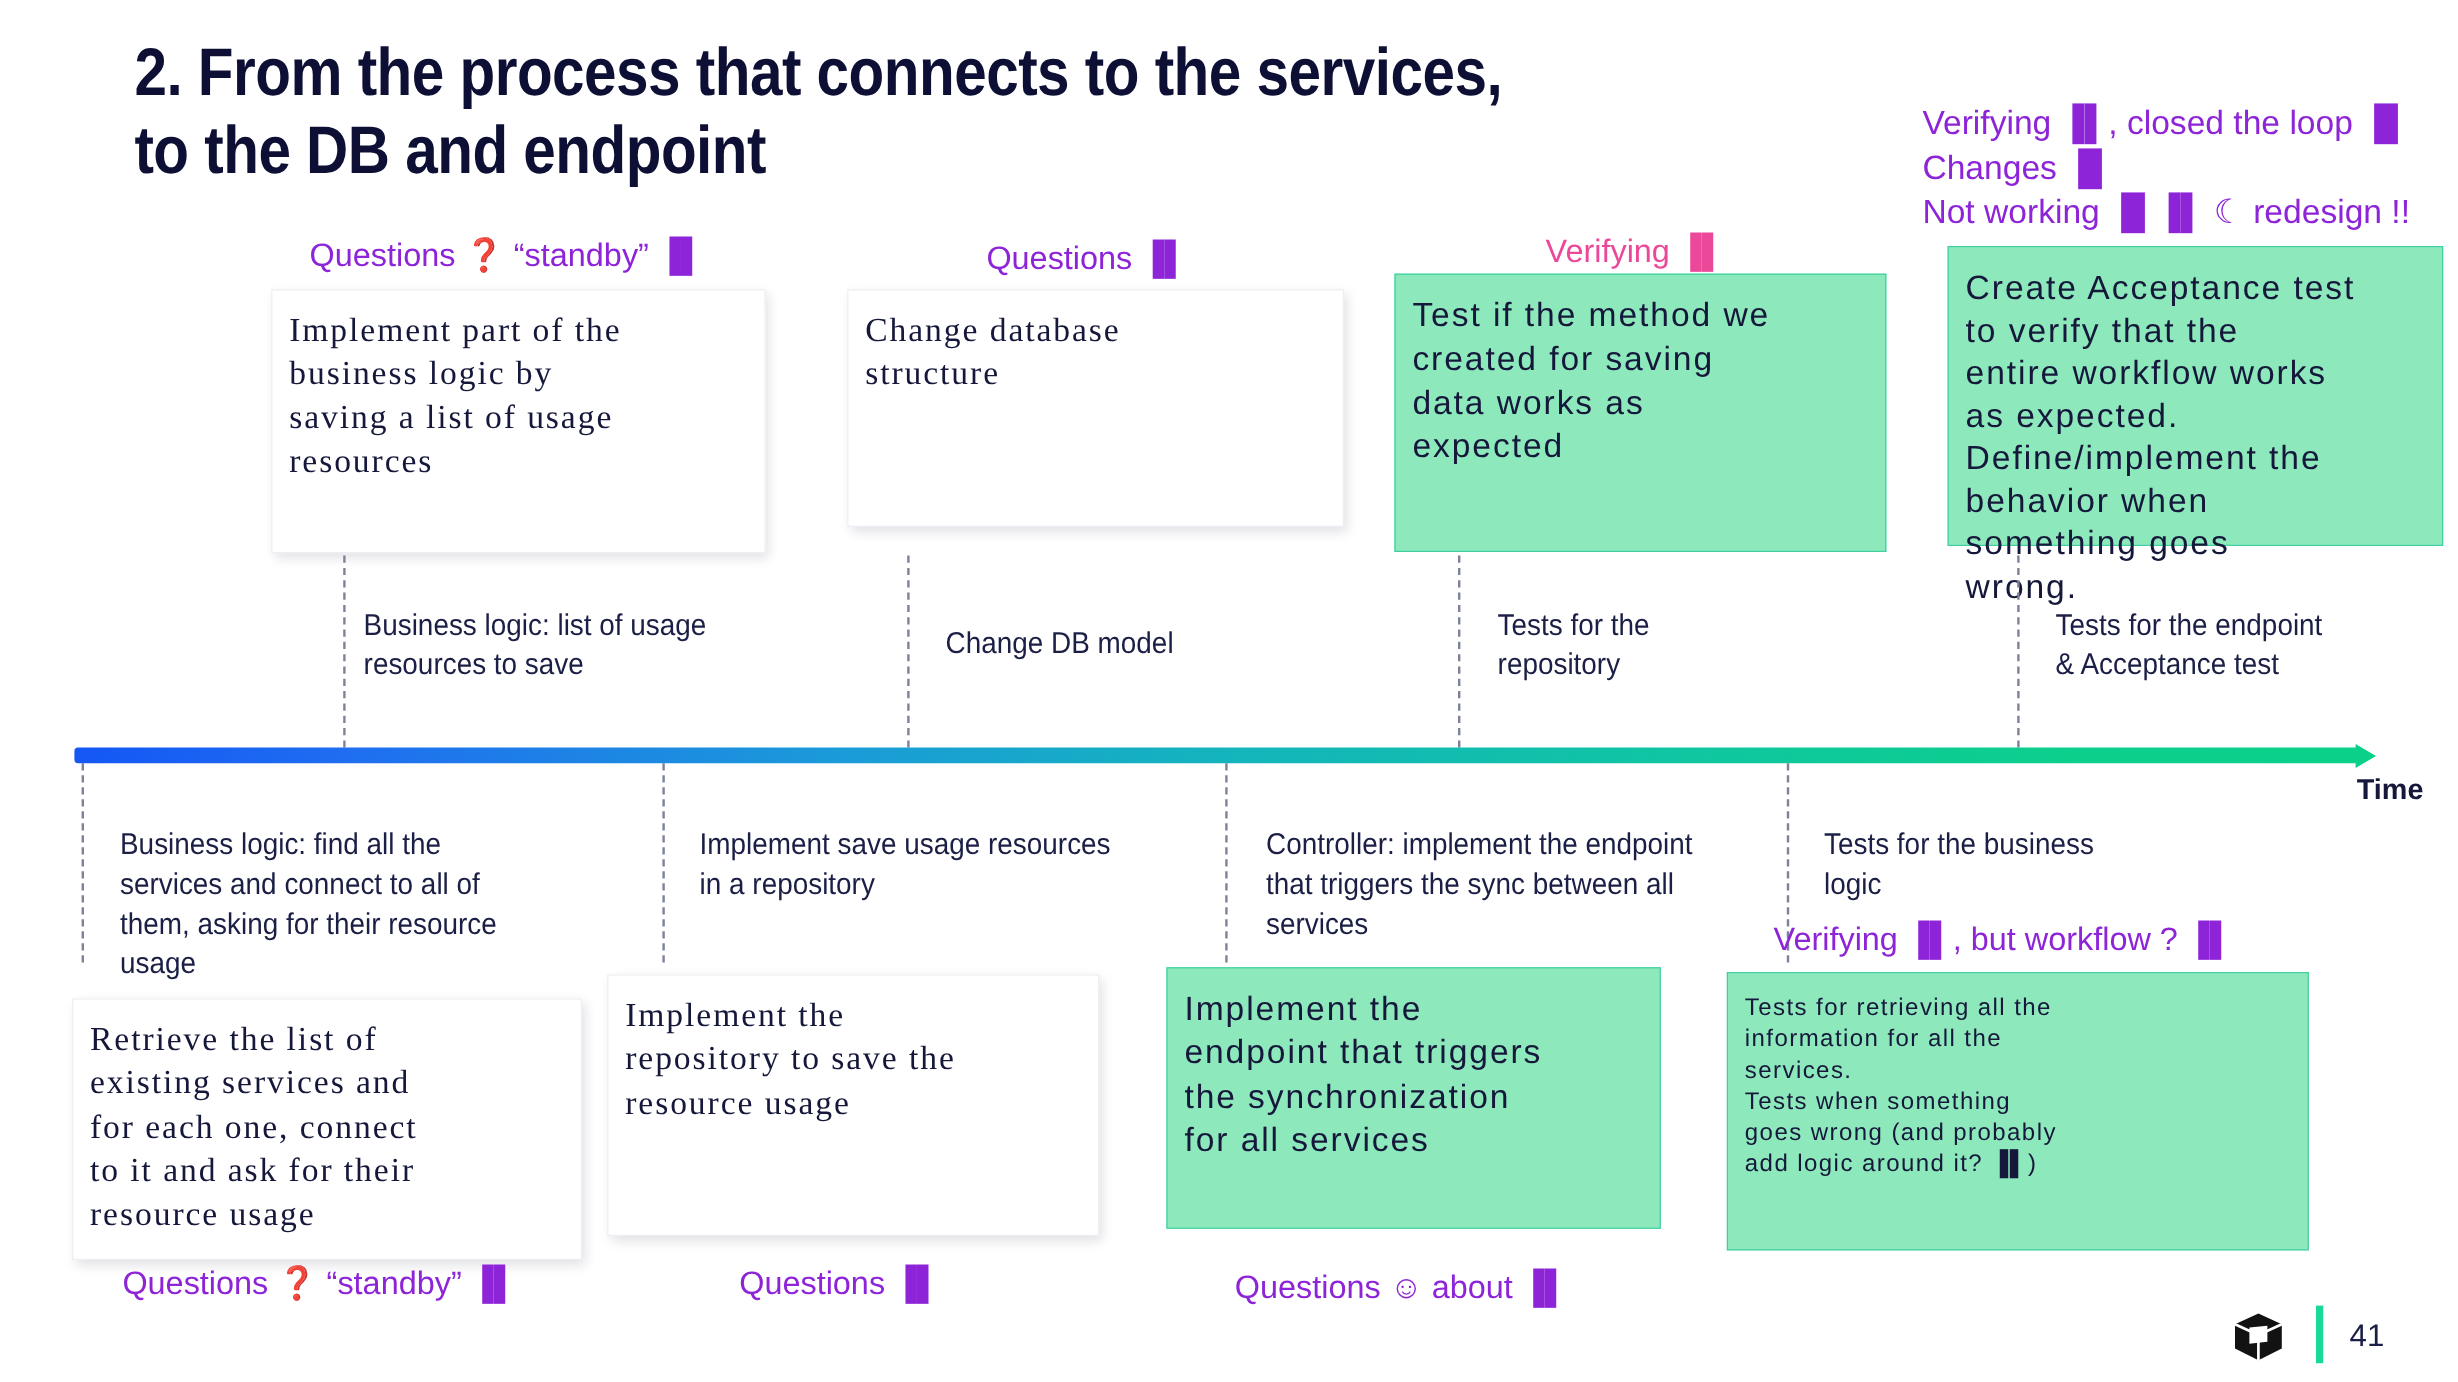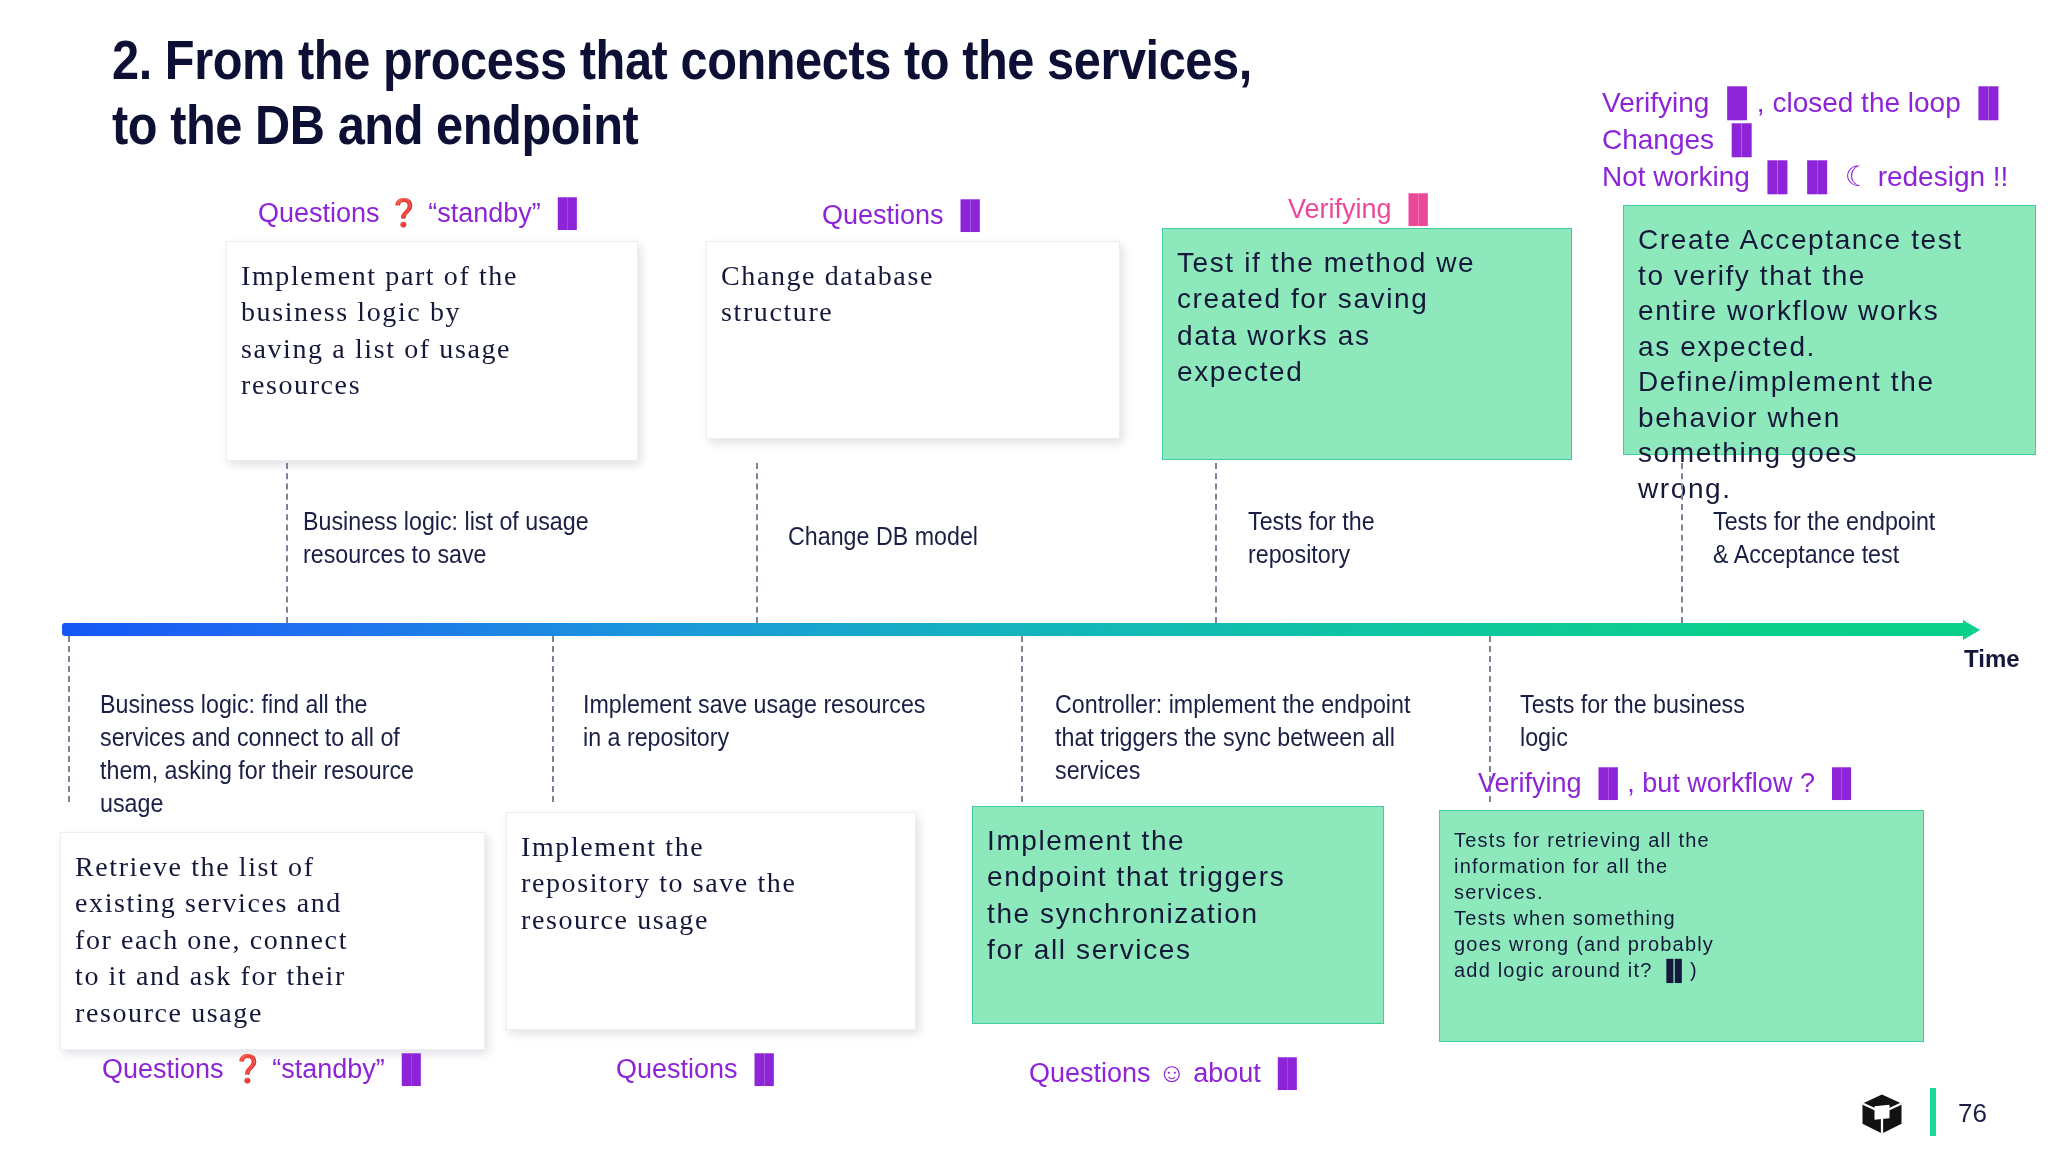--- a/index.html
+++ b/index.html
@@ -235,15 +235,15 @@
   <div class="ann" style="left:1029px;top:1056px;">Questions ☺ about ▐▌</div>
 
   <svg class="logo" viewBox="0 0 64 64">
     <polygon points="32,4 60,16 60,46 32,60 4,46 4,16" fill="none"></polygon>
     <path d="M6 18 L32 6 L58 18 L58 45 L32 58 L6 45 Z" fill="#121212"></path>
     <path d="M6 18 L32 30 L58 18" fill="none" stroke="#ffffff" stroke-width="3"></path>
     <path d="M32 30 L32 58" fill="none" stroke="#ffffff" stroke-width="3"></path>
     <rect x="22" y="24" width="20" height="18" fill="#ffffff" transform="skewY(-6)"></rect>
   </svg>
   <div class="foot-div"></div>
-  <div class="page-num">76</div>
+  <div class="page-num">41</div>
 
 </div>
 
 </body></html>

